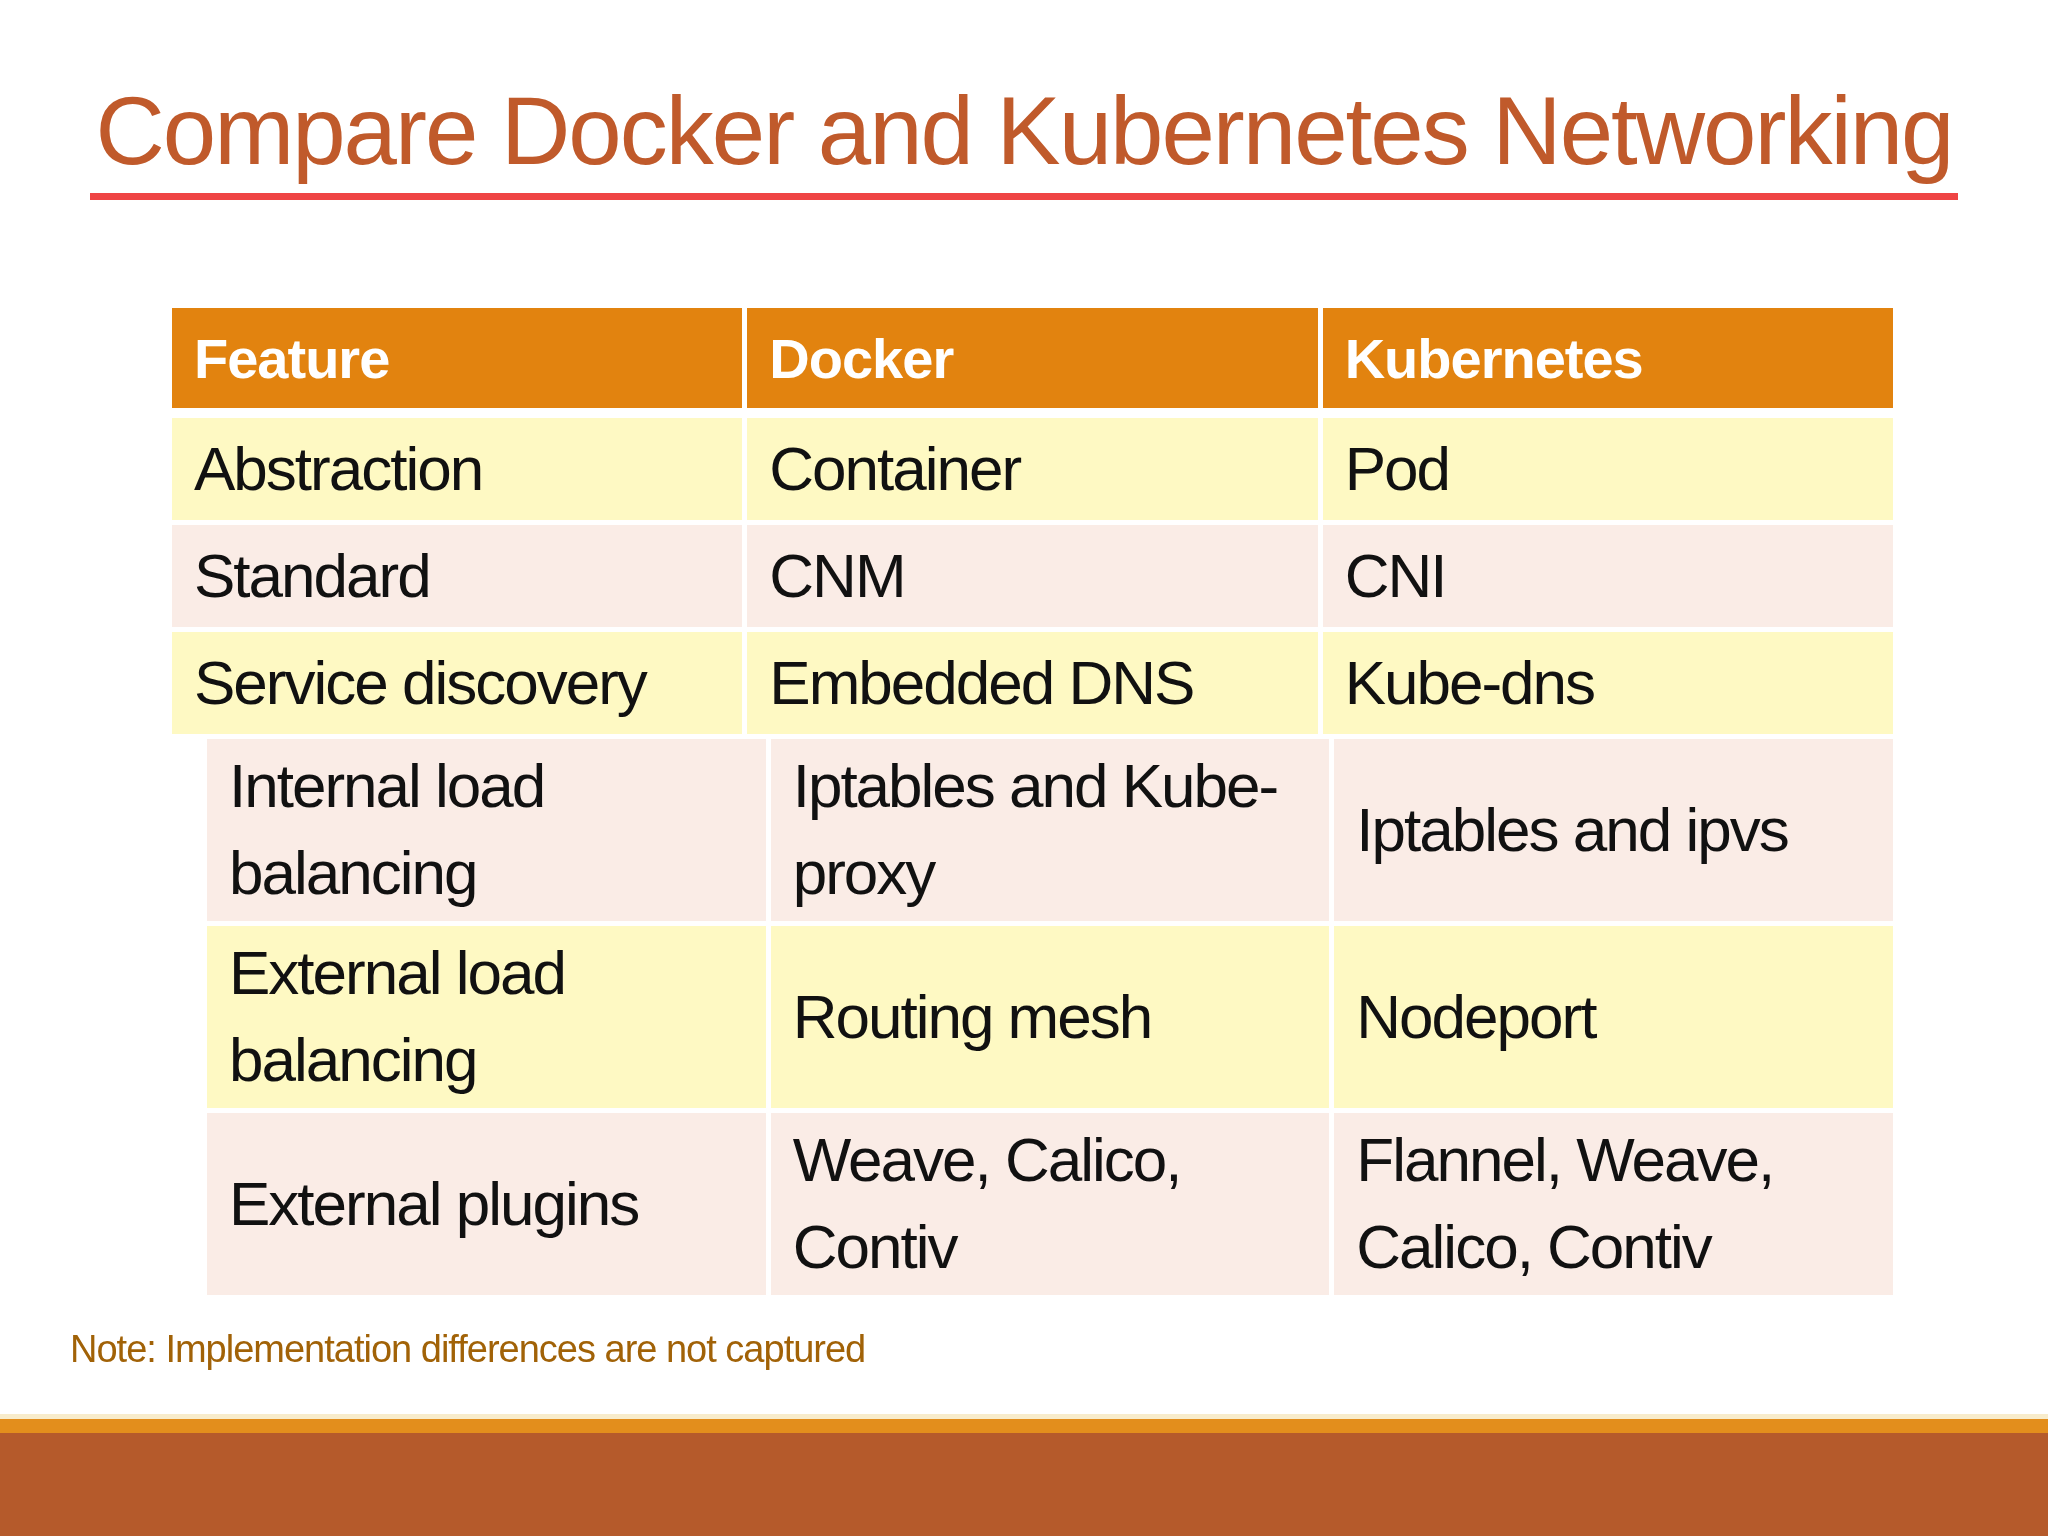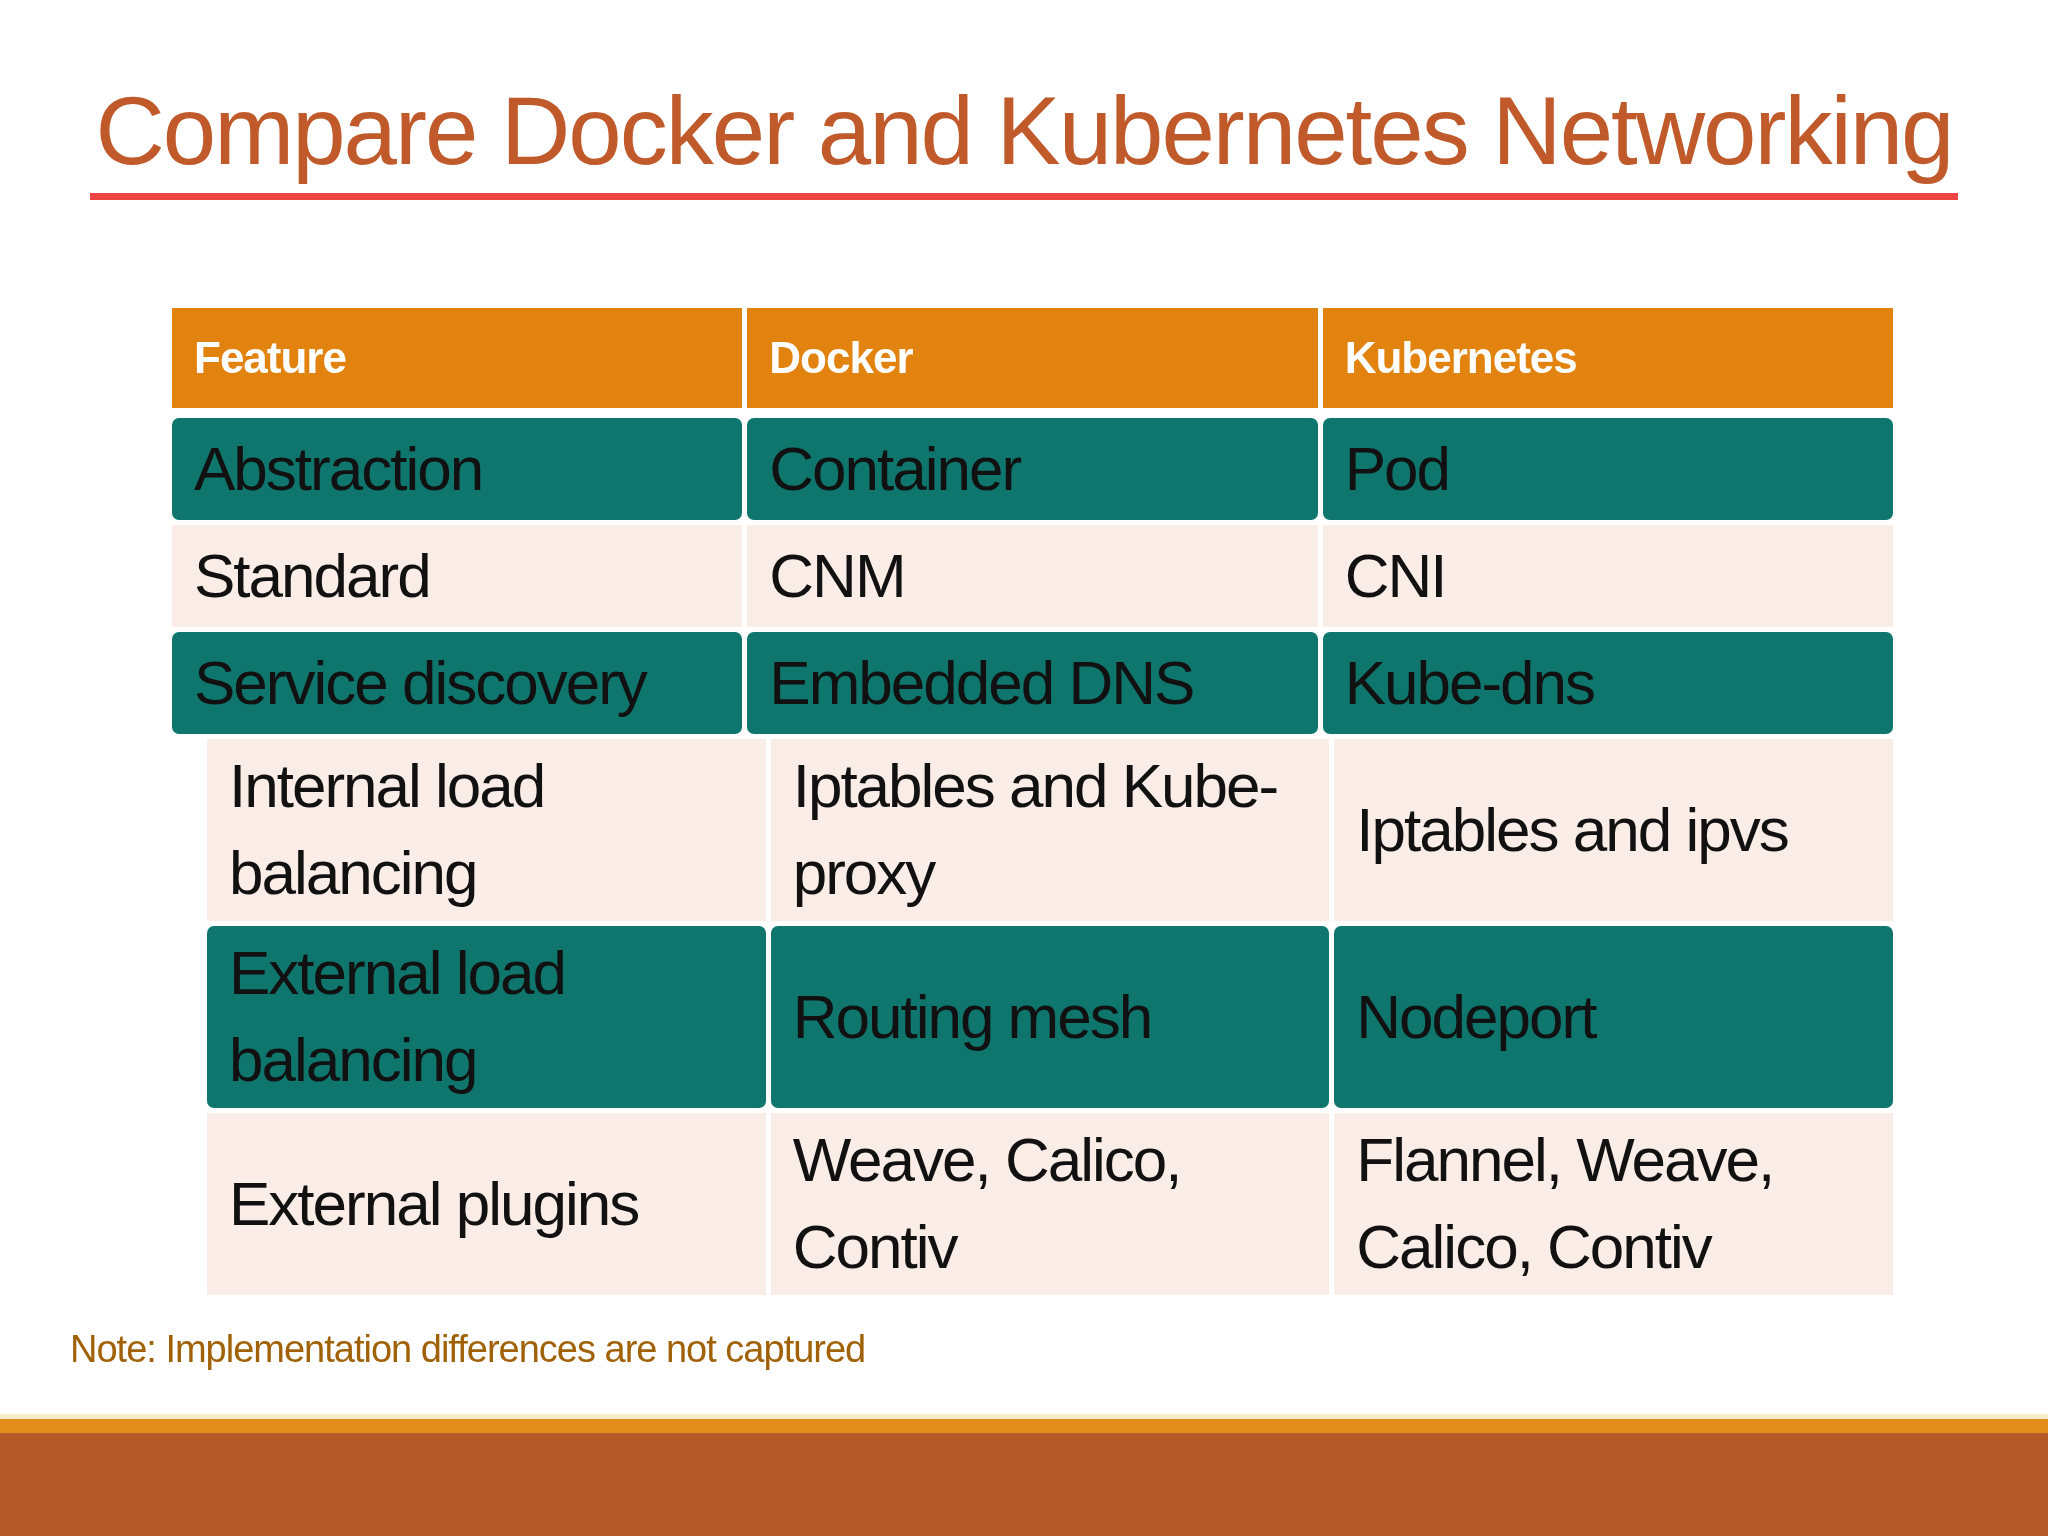--- a/index.html
+++ b/index.html
@@ -44,21 +44,21 @@
   .t-head {
     display: flex;
     gap: 5px;
     height: 100px;
     margin-bottom: 10px;
   }
   .t-head .cell {
     background: #E2830F;
     color: #FFFFFF;
     font-weight: bold;
-    font-size: 44px;
+    font-size: 56px;
     letter-spacing: -1px;
   }
   .t-row {
     display: flex;
     gap: 5px;
     margin-top: 5px;
   }
   .t-row:first-of-type { margin-top: 0; }
   .cell {
     flex: 1 1 0;
@@ -69,21 +69,21 @@
     overflow: hidden;
   }
   .t-row .cell {
     color: #111111;
     font-size: 62px;
     line-height: 1.4;
     letter-spacing: -2px;
   }
   .h-single { height: 102px; }
   .h-double { height: 182px; padding-left: 35px; }
-  .band-a .cell { background: #0f766e; border-radius: 7px; }
+  .band-a .cell { background: #fef9c3; }
   .band-b .cell { background: #FAECE6; }
 
   
   .note {
     position: absolute;
     left: 70px;
     top: 1328px;
     font-size: 38px;
     letter-spacing: -1px;
     color: #a16207;

